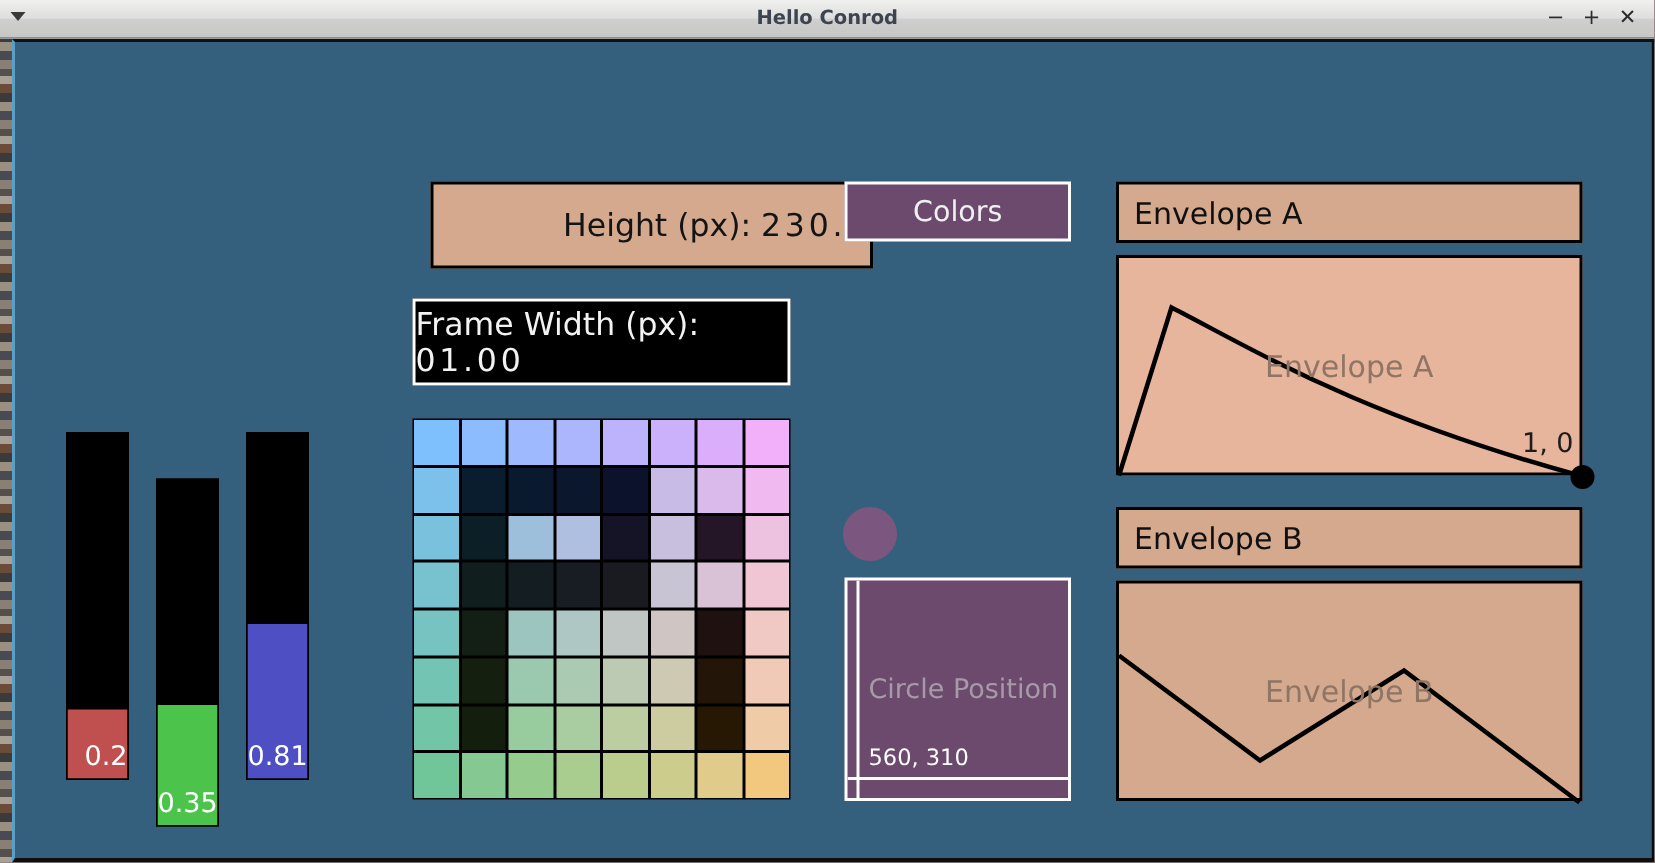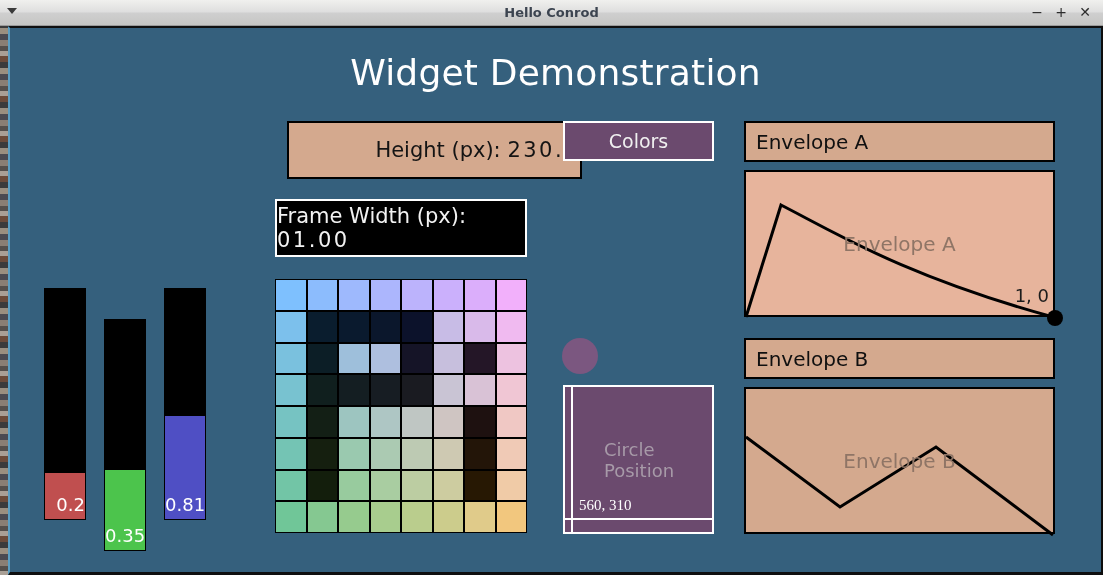--- a/index.html
+++ b/index.html
@@ -178,25 +178,25 @@
     position: absolute; top: 0; bottom: 0; left: 6px;
     width: 2px; background: #ffffff;
   }
   #xy-pad .hline {
     position: absolute; left: 0; right: 0; bottom: 12px;
     height: 2px; background: #ffffff;
   }
   #xy-pad .pad-title {
     position: absolute; left: 14px; top: 0; right: 4px; bottom: 0;
     display: flex; align-items: center;
-    font-size: 18px; color: #a79aa8; margin-left: 25px;
+    font-size: 18px; color: #a79aa8;
   }
   #xy-pad .pad-value {
     position: absolute; left: 14px; bottom: 18px;
-    font-size: 15px; color: #ffffff; font-family: Liberation Serif, serif;
+    font-size: 15px; color: #ffffff;
   }
 
   
   .env-textbox {
     left: 734px; width: 311px; height: 41px;
     background: #d4a98e; border: 2px solid #000000;
     display: flex; align-items: center;
   }
   #env-a-textbox { top: 93px; }
   #env-b-textbox { top: 310px; }
@@ -234,21 +234,20 @@
     <div class="titlebar-menu"></div>
     <div class="titlebar-title">Hello Conrod</div>
     <div class="tb-btn" id="tb-min">−</div>
     <div class="tb-btn" id="tb-max">+</div>
     <div class="tb-btn" id="tb-close">✕</div>
   </div>
 
   <div class="window">
     <div class="canvas">
 
-      <div class="page-title">Widget Demonstration</div>
 
 
 
       <div class="w vslider" id="vslider-r">
         <div class="vfill" style="height: 20%; background: rgb(192, 79, 79);"></div>
         <div class="vlbl">0.2</div>
       </div>
       <div class="w vslider" id="vslider-g">
         <div class="vfill" style="height: 35%; background: rgb(76, 196, 76);"></div>
         <div class="vlbl">0.35</div>

